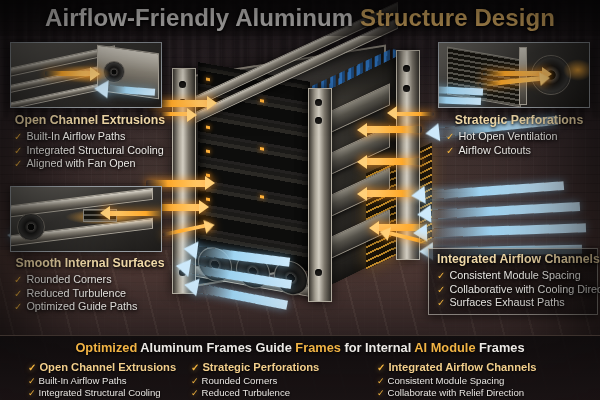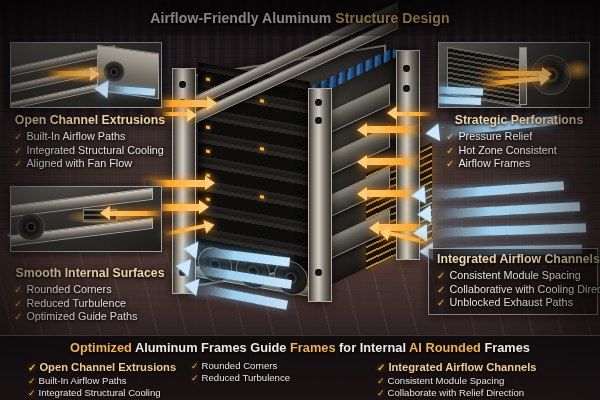--- a/index.html
+++ b/index.html
@@ -26,21 +26,21 @@
       repeating-linear-gradient(76deg, rgba(255,235,215,.05) 0 2px, rgba(0,0,0,0) 2px 28px),
       linear-gradient(180deg, rgba(92,66,58,.55) 0%, rgba(40,30,32,.85) 100%);
     filter:blur(.6px);}
   .vig{position:absolute;inset:0;pointer-events:none;
     box-shadow:inset 0 0 90px 28px rgba(0,0,0,.72);}
 
   
   .title-bar{position:absolute;left:0;top:0;width:600px;height:36px;
     display:flex;align-items:center;justify-content:center;
     background:linear-gradient(180deg,rgba(12,10,11,.80),rgba(18,14,15,.35));}
-  .title{font-size:14px;font-weight:bold;letter-spacing:.1px;white-space:nowrap;
+  .title{font-size:24px;font-weight:bold;letter-spacing:.1px;white-space:nowrap;
     text-shadow:0 1px 3px #000,0 0 12px rgba(0,0,0,.9);}
   .t-w{color:#e9e6e4;} .t-g{color:#e8b96a;}
 
   
   .rack-stage{position:absolute;left:168px;top:38px;width:268px;height:280px;}
   .rack-body{position:absolute;left:22px;top:22px;width:196px;height:212px;
     background:linear-gradient(160deg,#6f6a63 0%,#3d3a37 22%,#26241f 55%,#151411 100%);
     transform:skewY(-9deg);
     border:2px solid #8d877c;
     box-shadow:0 0 22px rgba(0,0,0,.8), inset 0 0 30px rgba(0,0,0,.75);}
@@ -254,73 +254,73 @@
     <div class="arrow-o" style="left:40px;top:36px;width:64px;height:5px;transform:rotate(-6deg);"></div>
     <div class="arrow-b" style="left:-12px;top:44px;width:56px;height:7px;transform:rotate(3deg);"></div>
     <div class="arrow-b" style="left:-16px;top:54px;width:58px;height:7px;transform:rotate(2deg);"></div>
   </div>
 
   <div class="callout" style="left:6px;top:110px;width:166px;">
     <div class="co-title">Open Channel Extrusions</div>
     <ul class="co-list">
       <li><span class="chk">✓</span><span>Built-In Airflow Paths</span></li>
       <li><span class="chk">✓</span><span>Integrated Structural Cooling</span></li>
-      <li><span class="chk">✓</span><span>Aligned with Fan Flow</span></li>
+      <li><span class="chk">✓</span><span>Aligned with Fan Open</span></li>
     </ul>
   </div>
 
   <div class="callout" style="left:438px;top:110px;width:160px;">
     <div class="co-title">Strategic Perforations</div>
     <ul class="co-list">
-      <li><span class="chk">✓</span><span>Pressure Relief</span></li>
-      <li><span class="chk">✓</span><span>Hot Zone Consistent</span></li>
-      <li><span class="chk">✓</span><span>Airflow Frames</span></li>
+      <li><span class="chk">✓</span><span>Hot Open Ventilation</span></li>
+      <li><span class="chk">✓</span><span>Airflow Cutouts</span></li>
     </ul>
   </div>
 
-  <div class="callout" style="left:6px;top:263px;width:166px;">
+  <div class="callout" style="left:6px;top:253px;width:166px;">
     <div class="co-title">Smooth Internal Surfaces</div>
     <ul class="co-list">
       <li><span class="chk">✓</span><span>Rounded Corners</span></li>
       <li><span class="chk">✓</span><span>Reduced Turbulence</span></li>
       <li><span class="chk">✓</span><span>Optimized Guide Paths</span></li>
     </ul>
   </div>
 
   <div class="callout bordered" style="left:428px;top:248px;width:170px;">
     <div class="co-title">Integrated Airflow Channels</div>
     <ul class="co-list">
       <li><span class="chk">✓</span><span>Consistent Module Spacing</span></li>
       <li><span class="chk">✓</span><span>Collaborative with Cooling Direction</span></li>
-      <li><span class="chk">✓</span><span>Unblocked Exhaust Paths</span></li>
+      <li><span class="chk">✓</span><span>Surfaces Exhaust Paths</span></li>
     </ul>
   </div>
 
   <div class="arrow-o" style="left:160px;top:112px;width:30px;height:4px;"></div>
   <div class="arrow-o" style="left:394px;top:112px;width:40px;height:4px;transform:rotate(180deg);"></div>
   <div class="arrow-o" style="left:162px;top:228px;width:46px;height:4px;transform:rotate(-12deg);"></div>
   <div class="arrow-o" style="left:386px;top:236px;width:46px;height:4px;transform:rotate(14deg) rotateY(180deg);"></div>
 
   <div class="vig"></div>
 
   <div class="banner">
     <div class="banner-head">
-      <span class="b-g">Optimized</span><span class="b-w"> Aluminum Frames Guide </span><span class="b-g">Frames</span><span class="b-w"> for Internal </span><span class="b-g">AI Rounded</span><span class="b-w"> Frames</span>
+      <span class="b-g">Optimized</span><span class="b-w"> Aluminum Frames Guide </span><span class="b-g">Frames</span><span class="b-w"> for Internal </span><span class="b-g">AI Module</span><span class="b-w"> Frames</span>
     </div>
 
     <div class="cols">
       <div class="col">
         <ul>
           <li class="hd"><span class="chk">✓</span><span>Open Channel Extrusions</span></li>
           <li><span class="chk">✓</span><span>Built-In Airflow Paths</span></li>
           <li><span class="chk">✓</span><span>Integrated Structural Cooling</span></li>
         </ul>
       </div>
       <div class="col">
         <ul>
+          <li class="hd"><span class="chk">✓</span><span>Strategic Perforations</span></li>
           <li><span class="chk">✓</span><span>Rounded Corners</span></li>
           <li><span class="chk">✓</span><span>Reduced Turbulence</span></li>
         </ul>
       </div>
       <div class="col">
         <ul>
           <li class="hd"><span class="chk">✓</span><span>Integrated Airflow Channels</span></li>
           <li><span class="chk">✓</span><span>Consistent Module Spacing</span></li>
           <li><span class="chk">✓</span><span>Collaborate with Relief Direction</span></li>
         </ul>

